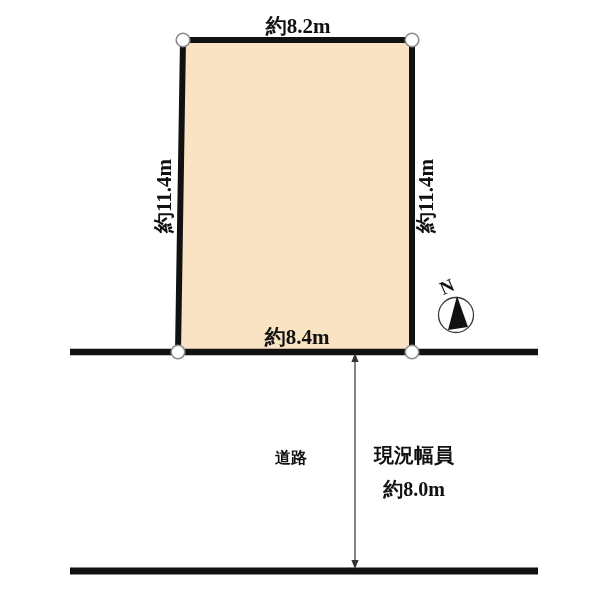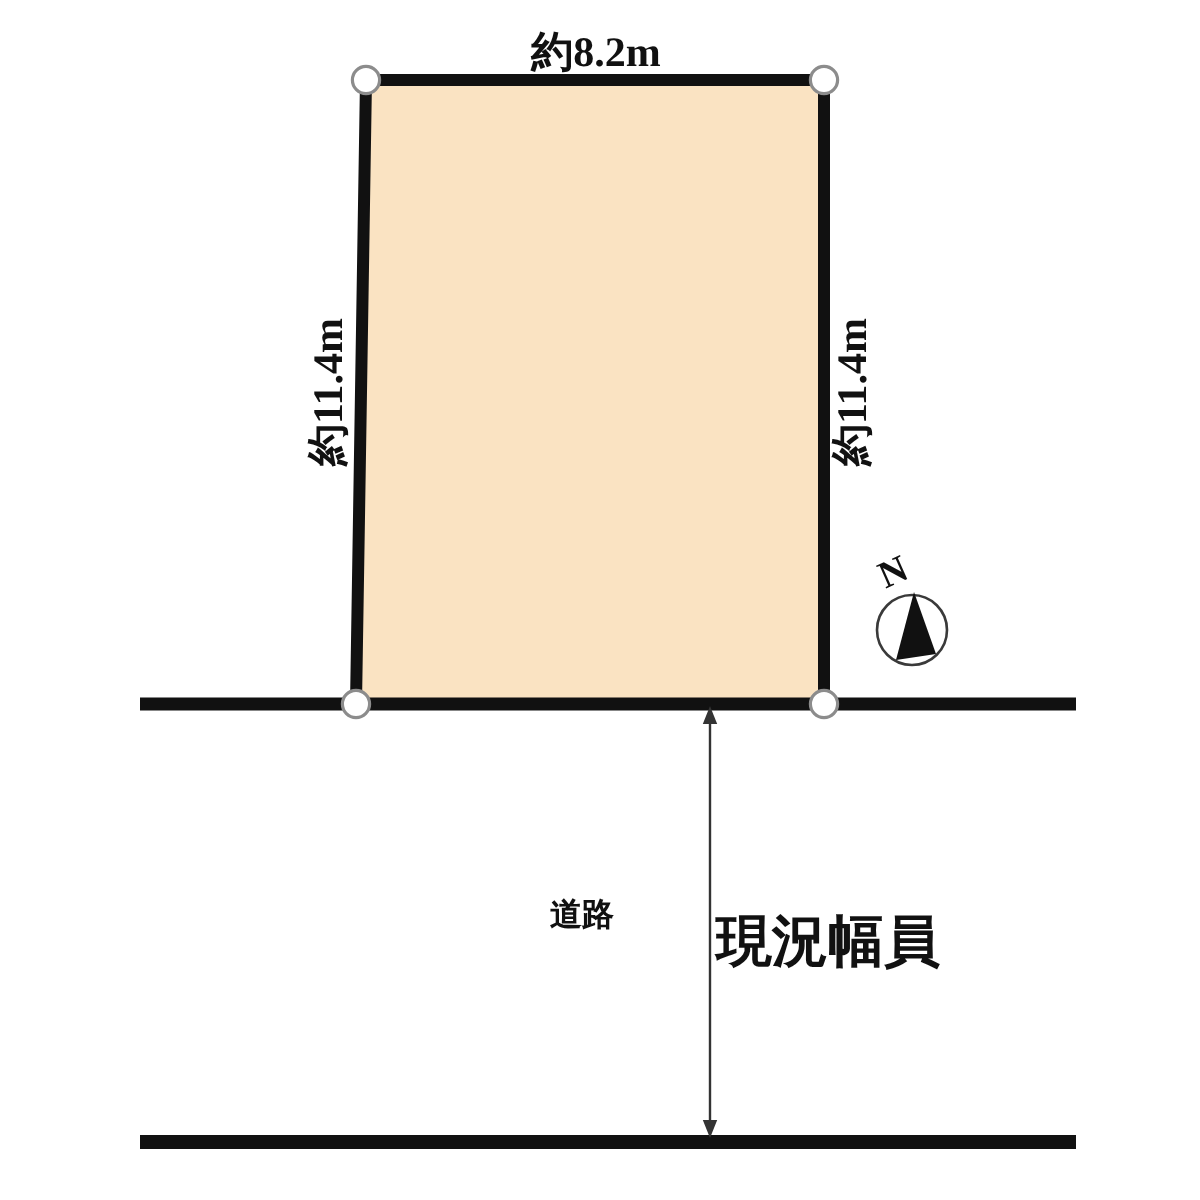--- a/index.html
+++ b/index.html
@@ -39,21 +39,21 @@
   }
   .north {
     font-size: 19px;
     transform: translate(-50%, -50%) rotate(-24deg);
   }
   .caption-block {
     position: absolute;
     transform: translate(-50%, -50%);
     text-align: center;
     font-weight: bold;
-    font-size: 28px;
+    font-size: 20px;
     line-height: 34px;
     white-space: nowrap;
   }
 </style>
 </head>
 <body>
 
 <div class="canvas">
 
   <svg width="600" height="600" viewBox="0 0 600 600">
@@ -76,22 +76,24 @@
     <circle cx="456" cy="315" r="17.5" fill="none" stroke="#3a3a3a" stroke-width="1.3"></circle>
     <polygon points="457,296 448,330 468,327" fill="#111111"></polygon>
   </svg>
 
   <div class="lbl dim" style="left:298px; top:26px;">約8.2m</div>
 
   <div class="lbl dim rot-left" style="left:164px; top:196px;">約11.4m</div>
 
   <div class="lbl dim rot-right" style="left:426px; top:196px;">約11.4m</div>
 
+  <div class="lbl dim" style="left:297px; top:337px;">約8.4m</div>
 
   <div class="lbl big" style="left:291px; top:458px;">道路</div>
 
   <div class="caption-block" style="left:414px; top:472px;">
     <div>現況幅員</div>
+    <div>約8.0m</div>
   </div>
 
   <div class="lbl north" style="left:447px; top:287px;">N</div>
 
 </div>
 
 </body></html>

